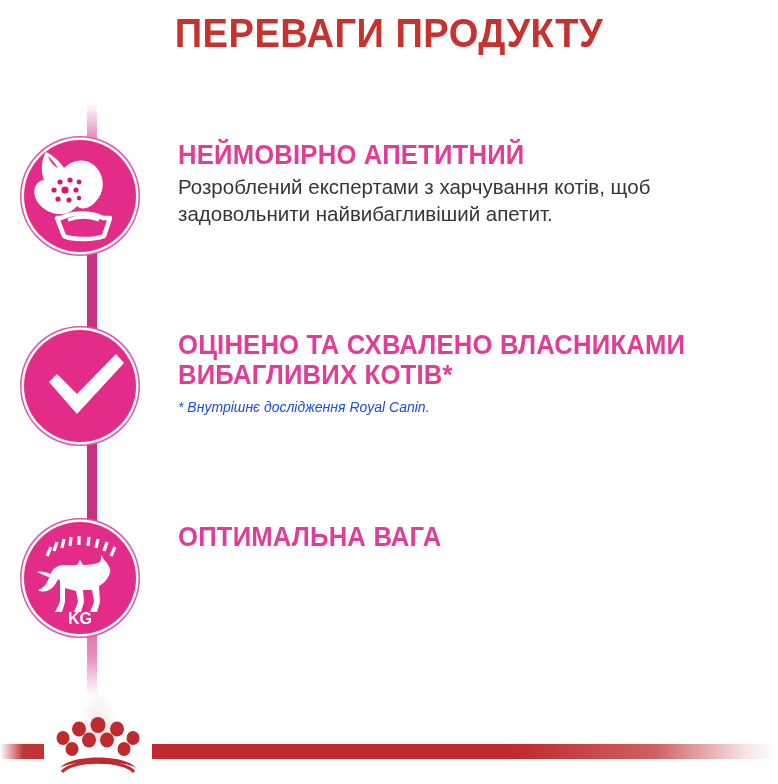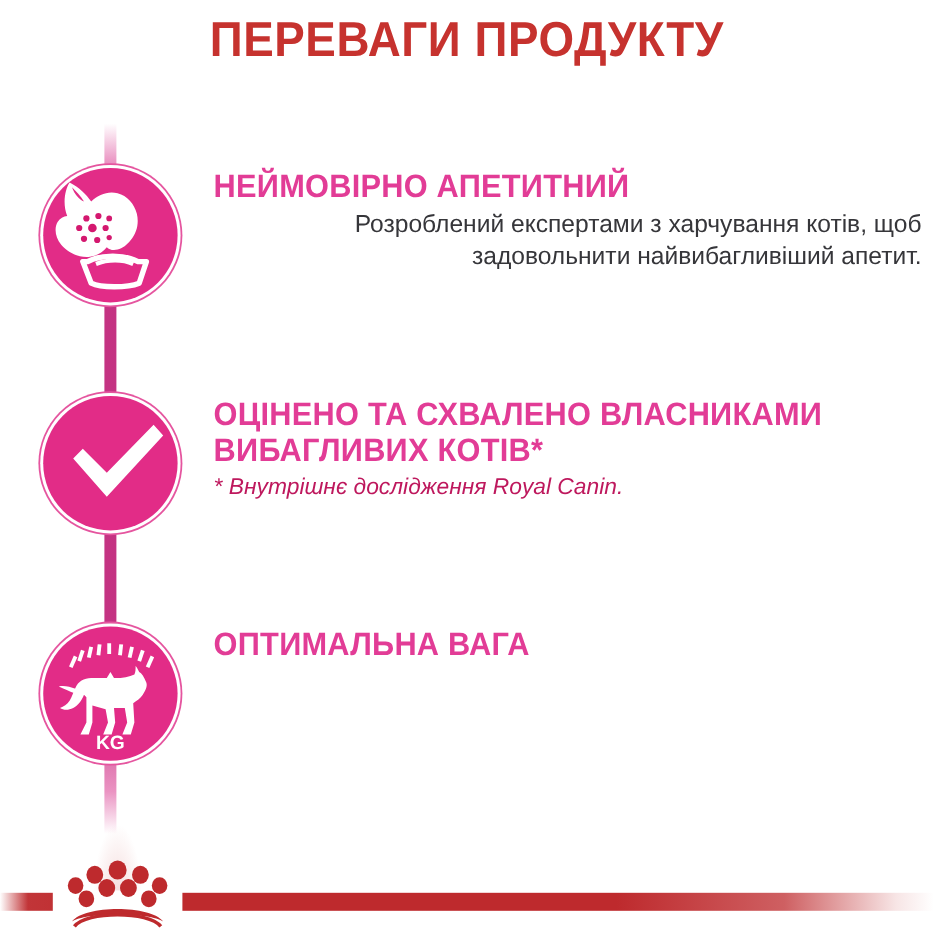--- a/index.html
+++ b/index.html
@@ -54,21 +54,21 @@
     position: absolute;
     left: 0;
     width: 778px;
   }
   .feature-1 { top: 140px; }
   .feature-2 { top: 330px; }
   .feature-3 { top: 522px; }
 
   .icon-wrap {
     position: absolute;
-    left: 36px;
+    left: 24px;
     top: 0;
     width: 112px;
     height: 112px;
   }
   .icon-circle {
     position: absolute;
     inset: 0;
     border-radius: 50%;
     background: #E22C87;
     box-shadow: 0 0 0 2.5px #ffffff, 0 0 0 4px #E5559F;
@@ -97,25 +97,24 @@
     transform: scaleX(0.95);
     transform-origin: left top;
     white-space: pre-line;
   }
   .feature-body {
     color: #36363a;
     font-size: 20.5px;
     line-height: 27px;
     margin: 0;
     white-space: pre-line;
-    text-align: right;
   }
   .feature-note {
-    color: #be185d;
-    font-size: 19px;
+    color: #1d4ed8;
+    font-size: 14px;
     font-style: italic;
     line-height: 20px;
     margin: 7px 0 0 0;
     white-space: pre-line;
   }
 
   
   .footer-bar {
     position: absolute;
     left: 0;

